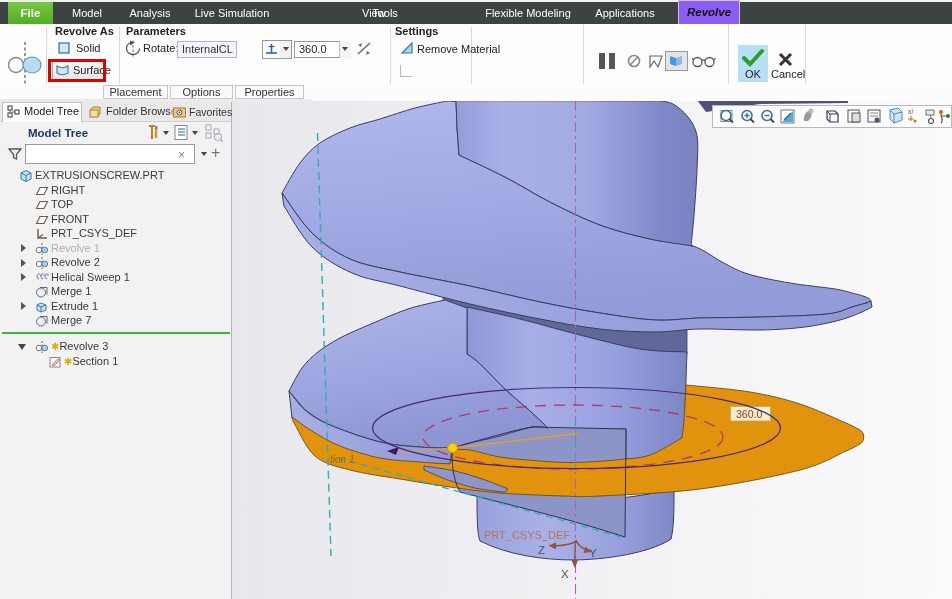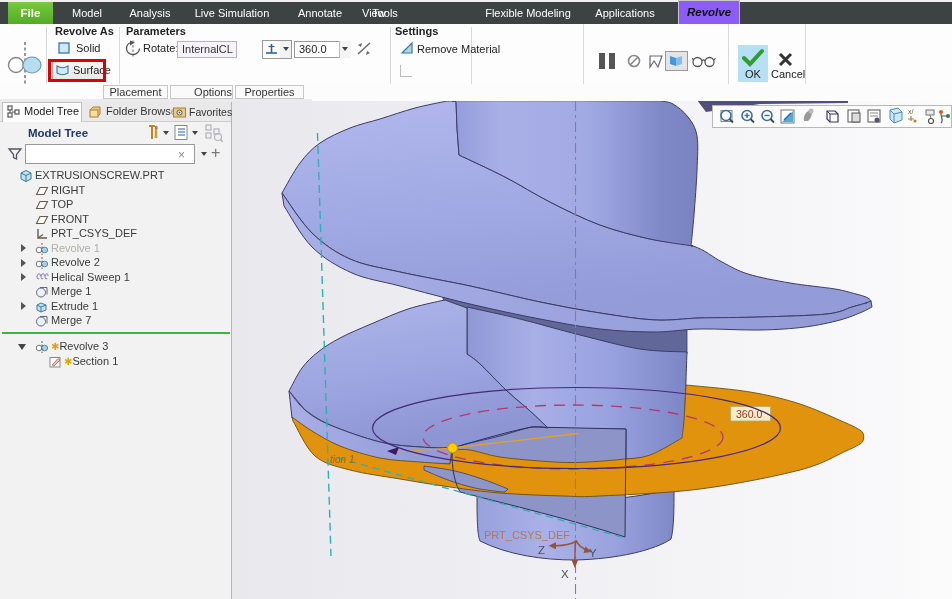--- a/index.html
+++ b/index.html
@@ -3,21 +3,20 @@
 *{margin:0;padding:0;box-sizing:border-box}
 body{width:952px;height:599px;font-family:"Liberation Sans",sans-serif;background:#fff;position:relative;overflow:hidden}
 .abs{position:absolute}
 </style></head><body>
 
 <div class="abs" style="left:0;top:0;width:952px;height:2px;background:#f0f0f0"></div>
 <div class="abs" style="left:0;top:2px;width:952px;height:22px;background:#3d4343">
     <div style="position:absolute;top:0;left:150px;width:160px;margin-left:-80px;text-align:center;line-height:22px;color:#fff;font-size:11px;font-weight:500">Analysis</div>
     <div style="position:absolute;top:0;left:87px;width:160px;margin-left:-80px;text-align:center;line-height:22px;color:#fff;font-size:11px;font-weight:500">Model</div>
     <div style="position:absolute;top:0;left:232px;width:160px;margin-left:-80px;text-align:center;line-height:22px;color:#fff;font-size:11px;font-weight:500">Live Simulation</div>
-    <div style="position:absolute;top:0;left:320px;width:160px;margin-left:-80px;text-align:center;line-height:22px;color:#fff;font-size:11px;font-weight:500">Annotate</div>
     <div style="position:absolute;top:0;left:385px;width:160px;margin-left:-80px;text-align:center;line-height:22px;color:#fff;font-size:11px;font-weight:500">Tools</div>
     <div style="position:absolute;top:0;left:442px;width:160px;margin-left:-80px;text-align:left;line-height:22px;color:#fff;font-size:11px;font-weight:400">View</div>
     <div style="position:absolute;top:0;left:528px;width:160px;margin-left:-80px;text-align:center;line-height:22px;color:#fff;font-size:11px;font-weight:500">Flexible Modeling</div>
     <div style="position:absolute;top:0;left:625px;width:160px;margin-left:-80px;text-align:center;line-height:22px;color:#fff;font-size:11px;font-weight:400">Applications</div>
   </div>
 <div class="abs" style="left:8px;top:2px;width:45px;height:28px;background:linear-gradient(#76c940,#4aa31e);color:#fff;font-size:11.5px;font-weight:600;text-align:center;line-height:22px">File</div>
 <div class="abs" style="left:678px;top:0;width:62px;height:24px;background:#8b5cf6;border:1px solid #c8c8c8;border-bottom:none;color:#111;font-size:11.5px;font-weight:700;font-style:italic;text-align:center;line-height:23px">Revolve</div>
 
 <div class="abs" style="left:0;top:24px;width:952px;height:77px;background:#fdfdfd;border-bottom:1px solid #d0d0d0">
   <div class="abs" style="left:46px;top:3px;width:1px;height:58px;background:#d8d8d8"></div>
@@ -96,21 +95,21 @@
     </svg>
   <div class="abs" style="left:738px;top:44px;width:30px;font-size:11px;color:#222;text-align:center">OK</div>
   <svg class="abs" style="left:777px;top:27px" width="17" height="17">
       <path d="M3,3 L14,14 M14,3 L3,14" stroke="#333" stroke-width="3"></path>
     </svg>
   <div class="abs" style="left:771px;top:44px;font-size:11px;color:#222">Cancel</div>
 </div>
 
 <div class="abs" style="left:0;top:84px;width:952px;height:17px;background:#fcfcfc"></div>
 <div class="abs" style="left:103px;top:85px;width:65px;height:14px;background:#fafafa;border:1px solid #c6c6c6;font-size:11px;color:#333;text-align:center;line-height:13px">Placement</div>
-<div class="abs" style="left:170px;top:85px;width:63px;height:14px;background:#fafafa;border:1px solid #c6c6c6;font-size:11px;color:#333;text-align:right;line-height:13px">Options</div>
+<div class="abs" style="left:170px;top:85px;width:63px;height:14px;background:#fafafa;border:1px solid #c6c6c6;font-size:11px;color:#333;text-align:center;line-height:13px">Options</div>
 <div class="abs" style="left:235px;top:85px;width:69px;height:14px;background:#fafafa;border:1px solid #c6c6c6;font-size:11px;color:#333;text-align:center;line-height:13px">Properties</div>
 <div class="abs" style="left:0;top:99px;width:312px;height:3px;background:#ebebec"></div>
 
 <div class="abs" style="left:0;top:102px;width:232px;height:497px;background:#f2f2f3;border-right:1px solid #b5b5b5">
   <div class="abs" style="left:0;top:0;width:231px;height:20px;background:#e9e9ea;border-bottom:1px solid #cfcfcf"></div>
   <div class="abs" style="left:2px;top:0;width:80px;height:20px;background:#fdfdfd;border:1px solid #c0c0c0;border-bottom:none"></div>
   <svg class="abs" style="left:7px;top:3px" width="14" height="14">
       <rect x="1" y="1" width="4" height="4" fill="none" stroke="#555" stroke-width="1.2"></rect>
       <rect x="1" y="8" width="4" height="4" fill="none" stroke="#555" stroke-width="1.2"></rect>
       <rect x="8" y="5" width="4" height="4" fill="none" stroke="#555" stroke-width="1.2"></rect>

